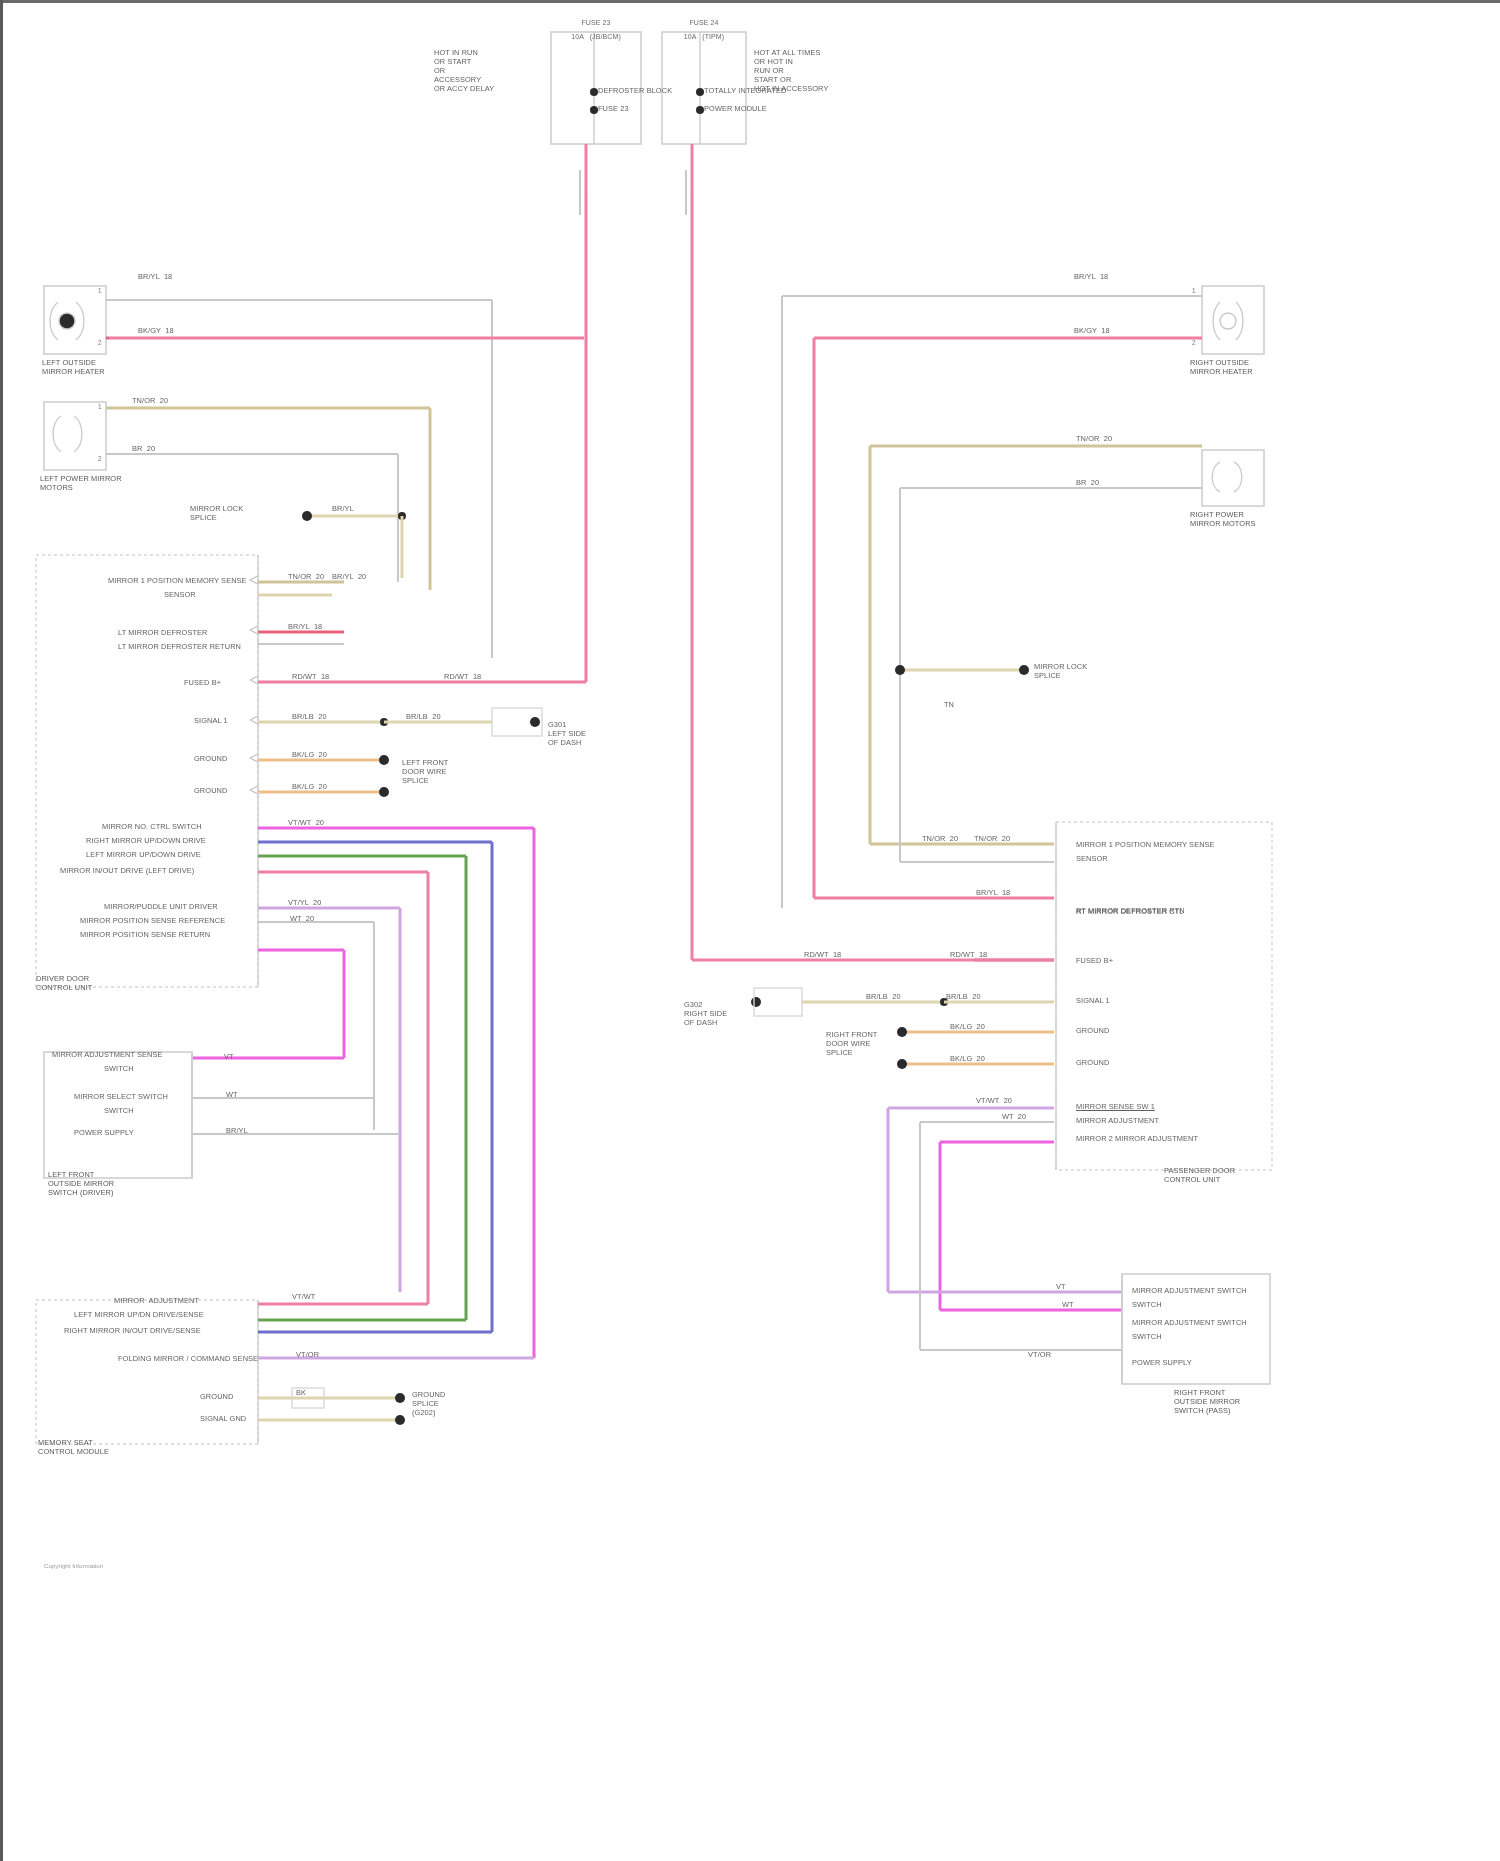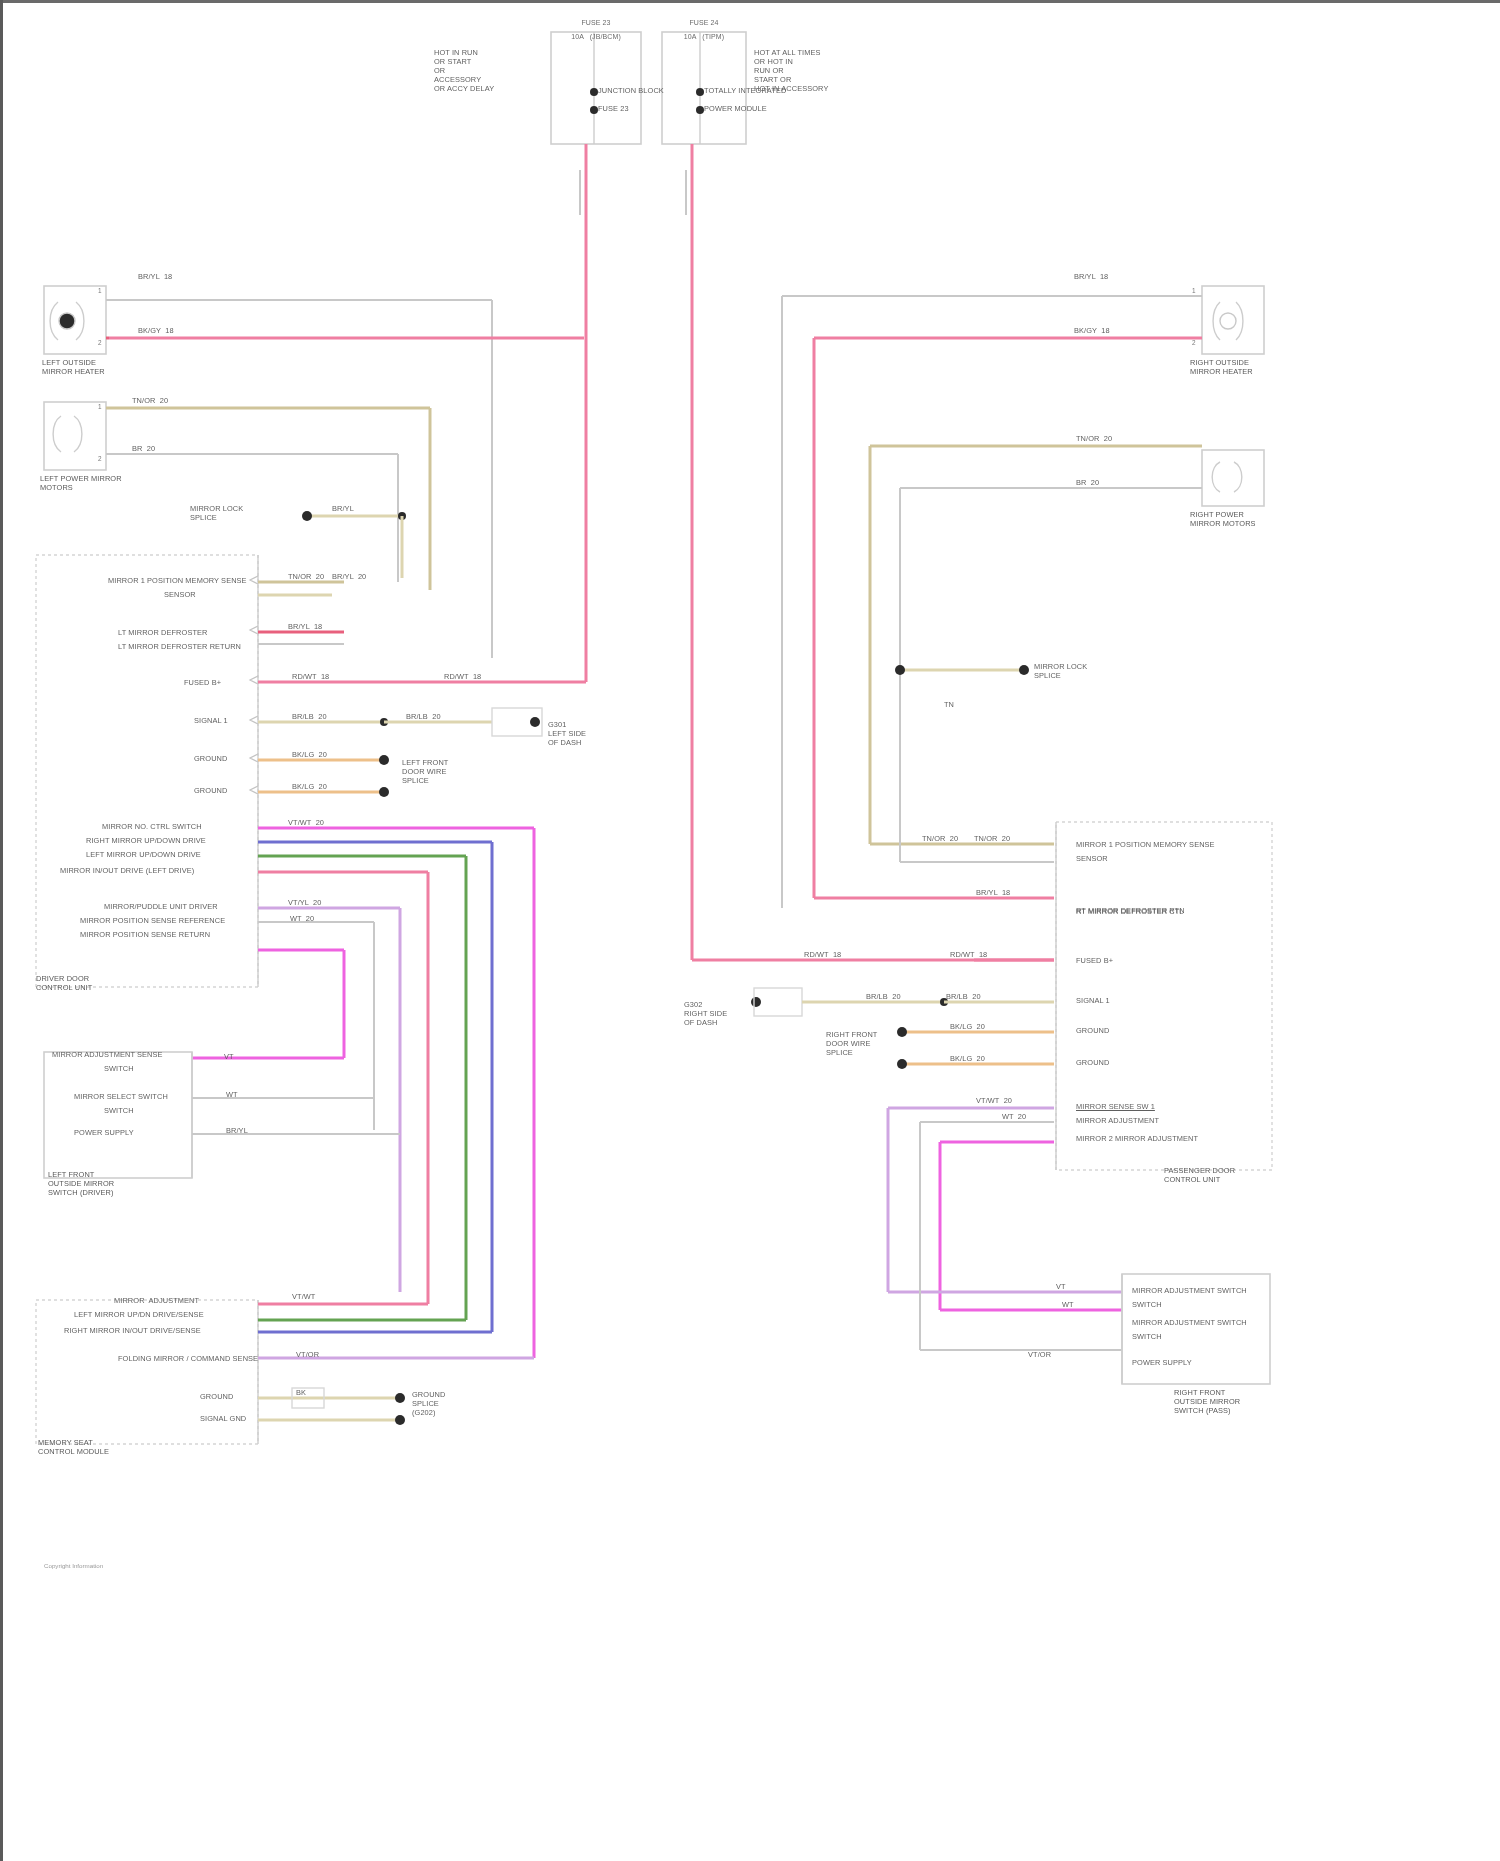--- a/index.html
+++ b/index.html
@@ -240,21 +240,21 @@
   </g>
 </svg>
 
 <div class="lbl c t" style="left:537px;top:8px;width:90px;">FUSE 23</div>
 <div class="lbl c t" style="left:527px;top:22px;width:110px;">10A   (JB/BCM)</div>
 <div class="lbl r" style="left:420px;top:38px;width:110px;">HOT IN RUN
 OR START
 OR
 ACCESSORY
 OR ACCY DELAY</div>
-<div class="lbl" style="left:584px;top:76px;">JUNCTION BLOCK</div>
+<div class="lbl" style="left:584px;top:76px;">DEFROSTER BLOCK</div>
 <div class="lbl" style="left:584px;top:94px;">FUSE 23</div>
 
 <div class="lbl c t" style="left:648px;top:8px;width:84px;">FUSE 24</div>
 <div class="lbl c t" style="left:638px;top:22px;width:104px;">10A   (TIPM)</div>
 <div class="lbl" style="left:740px;top:38px;width:130px;">HOT AT ALL TIMES
 OR HOT IN
 RUN OR
 START OR
 HOT IN ACCESSORY</div>
 <div class="lbl" style="left:690px;top:76px;">TOTALLY INTEGRATED</div>

